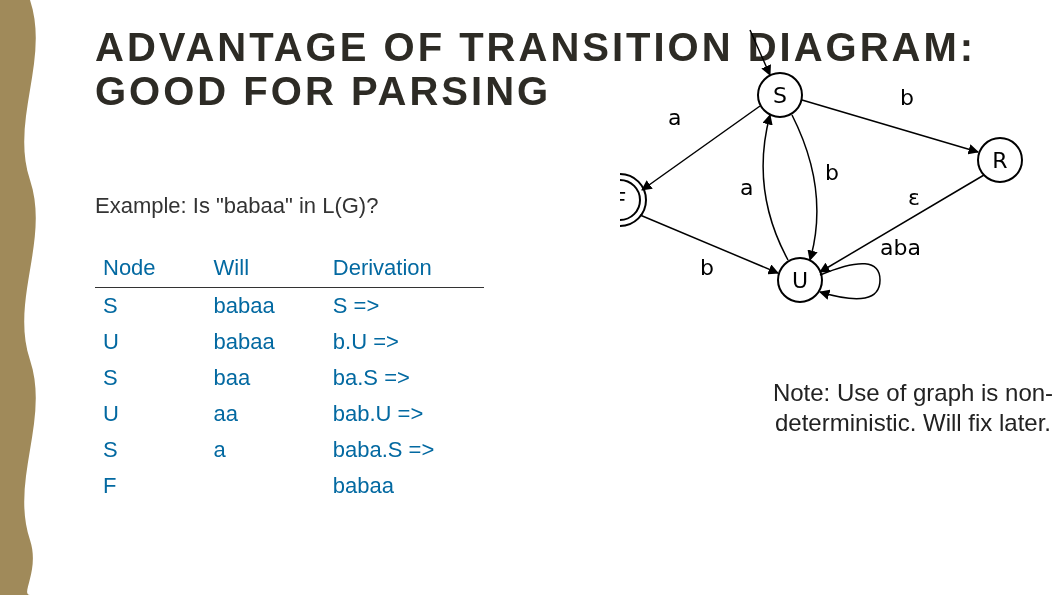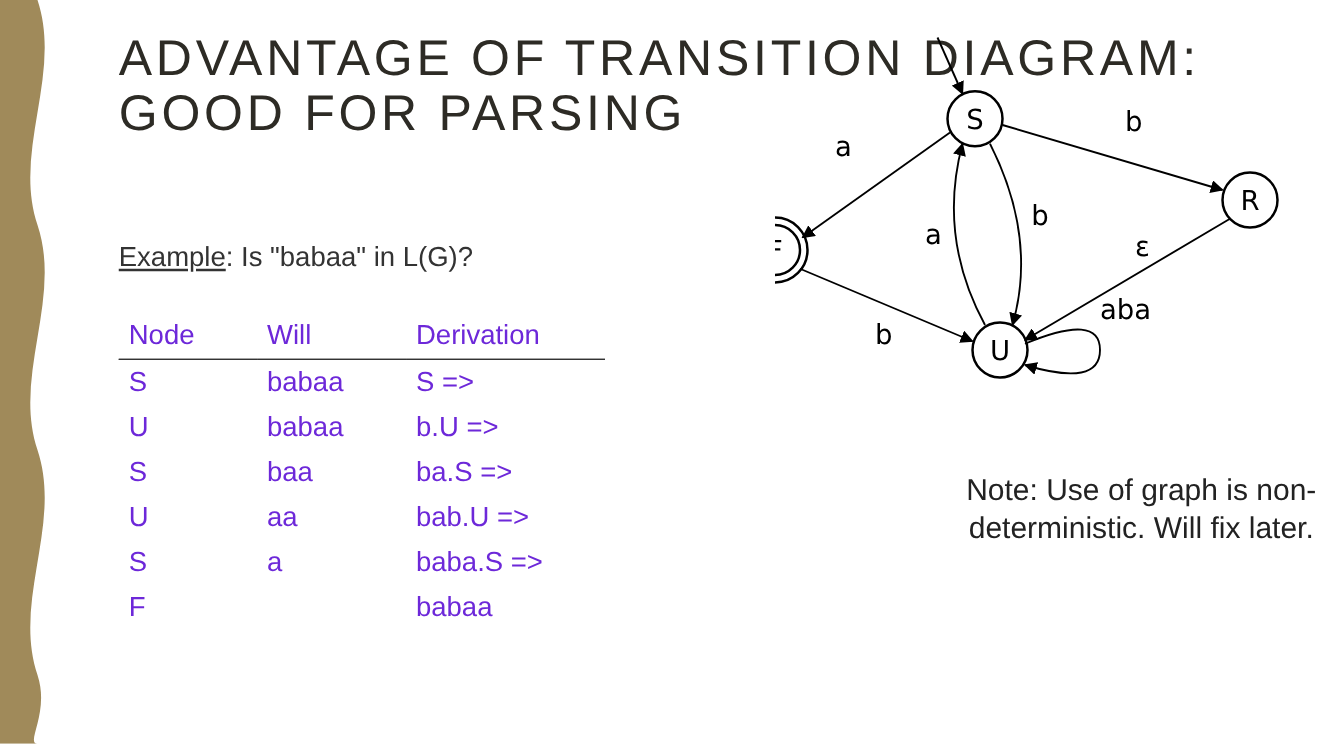--- a/index.html
+++ b/index.html
@@ -18,37 +18,37 @@
     height: 595px;
   }
   .content {
     position: absolute;
     left: 95px;
     top: 25px;
     right: 20px;
   }
   .title {
     font-family: Impact, "Arial Black", sans-serif;
-    font-weight: 400;
+    font-weight: 700;
     font-size: 40px;
     letter-spacing: 3px;
     color: #2d2b25;
     line-height: 1.1;
     margin-bottom: 80px;
   }
   .example {
     font-size: 22px;
     color: #333;
     margin-bottom: 30px;
   }
-  .example .ul { text-decoration: underline; }
+  .example .ul { }
   table {
     border-collapse: collapse;
     font-size: 22px;
-    color: #6d28d9;
+    color: #0369a1;
   }
   th {
     text-align: left;
     font-weight: normal;
     padding: 6px 50px 6px 8px;
     border-bottom: 1.5px solid #333;
   }
   td {
     padding: 5px 50px 5px 8px;
   }

